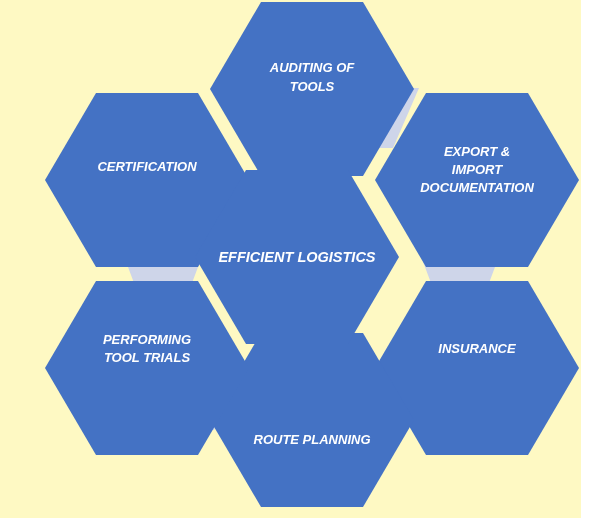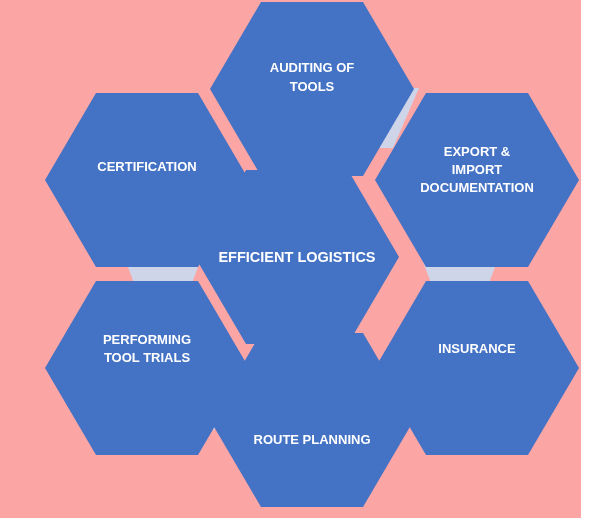--- a/index.html
+++ b/index.html
@@ -10,21 +10,22 @@
   body {
     width: 595px;
     height: 518px;
     font-family: "Liberation Sans", sans-serif;
     overflow: hidden;
   }
   #diagram-root {
     position: relative;
     width: 581px;
     height: 518px;
-    background: #fca5a5;
+    background: #fef9c3;
+    font-style: italic;
   }
   #hex-svg {
     display: block;
     width: 595px;
     height: 518px;
   }
   .hex-shape { stroke: none; }
   .connector-shape { stroke: none; }
   .hex-label {
     fill: #ffffff;

